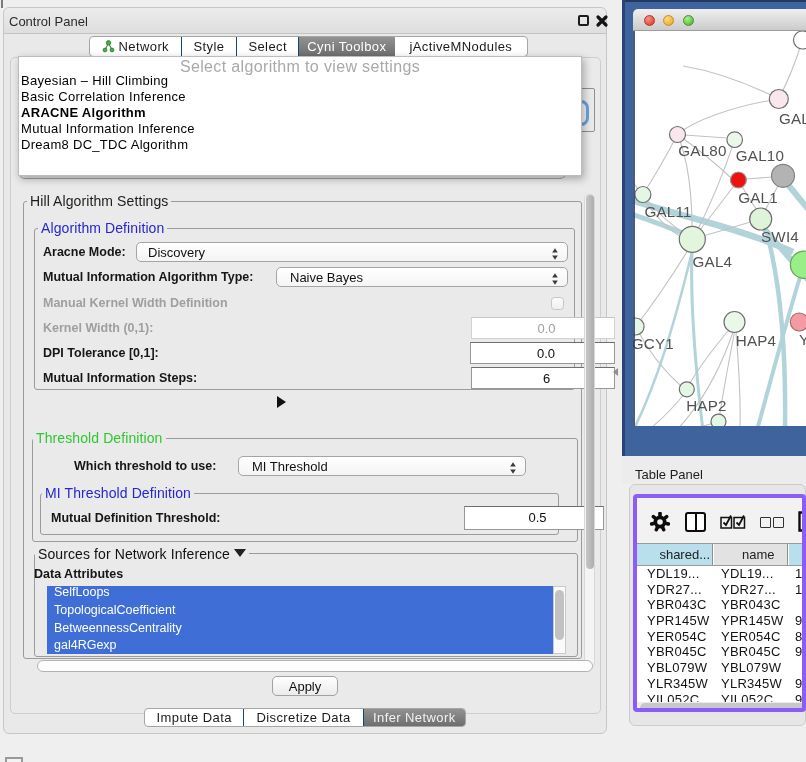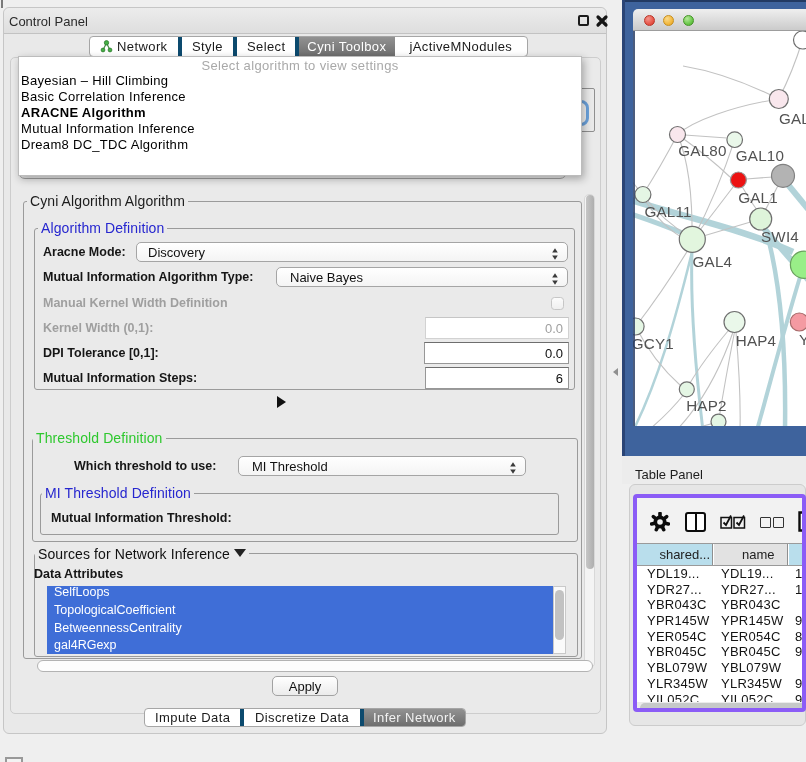--- a/index.html
+++ b/index.html
@@ -8,34 +8,34 @@
 .b { font-weight:bold; }
 
 #cp { left:3px; top:7px; width:604px; height:727px; background:#e9e9e9; border:1px solid #c6c6c6; border-radius:6px; }
 #cptitle { position:absolute; left:0; top:0; width:100%; height:26px; background:linear-gradient(#ececec,#dedede); border-bottom:1px solid #c2c2c2; border-radius:6px 6px 0 0; }
 #cptitle span { position:absolute; left:5px; top:6px; font-size:13px; color:#2a2a2a; }
 #flt { position:absolute; left:574px; top:7px; width:11px; height:11px; border:2px solid #1c1c1c; border-radius:2px; }
 
 #cpcontent { position:absolute; left:6px; top:49px; width:591px; height:657px; background:#eaeaea; border:1px solid #cdcdcd; border-radius:5px; }
 
 .tabstrip { position:absolute; display:flex; background:#fff; border:1px solid #a6a6a6; border-radius:4px; overflow:hidden; font-size:13px; letter-spacing:0.4px; color:#1a1a1a; }
-.tabstrip .seg { display:flex; align-items:center; justify-content:center; border-right:4px solid #0c4a6e; white-space:nowrap; }
+.tabstrip .seg { display:flex; align-items:center; justify-content:center; border-right:1px solid #0c4a6e; white-space:nowrap; }
 .tabstrip .seg:last-child { border-right:none; }
 .tabstrip .sel { background:linear-gradient(#929292,#6e6e6e); color:#fff; border-right:none; }
 #toptabs { left:85px; top:28px; width:439px; height:21px; z-index:5; }
 #bottabs { left:140px; top:700px; width:322px; height:19px; }
 
 .grp { position:absolute; border:1px solid #9b9b9b; border-radius:3px; }
 .grplab { position:absolute; background:#eaeaea; padding:0 3px; font-size:14px; line-height:14px; letter-spacing:0.1px; white-space:nowrap; z-index:2; }
 
 .combo { position:absolute; border:1px solid #a5a5a5; border-radius:5px; background:linear-gradient(#ffffff,#f4f4f4); font-size:13px; color:#111; }
 .combo span.txt { position:absolute; top:1.5px; }
 .arr { position:absolute; right:8px; top:3px; width:8px; height:16px; }
 
-.tf { position:absolute; background:#fff; border:1px solid #979797; border-top:1px solid #6e6e6e; font-size:13px; color:#0f0f0f; text-align:right; padding:3px 5px 0 12px; }
+.tf { position:absolute; background:#fff; border:1px solid #979797; border-top:1px solid #6e6e6e; font-size:13px; color:#0f0f0f; text-align:center; padding:3px 5px 0 12px;margin-left:46px; }
 .tfdis { border:1px solid #d2d2d2; border-top:1px solid #c6c6c6; color:#9f9f9f; }
 .lbl { position:absolute; font-size:12.5px; line-height:13px; font-weight:bold; color:#161616; white-space:nowrap; }
 .dis { color:#9f9f9f; }
 </style>
 </head>
 <body>
 <div class="abs" style="left:1px;top:0;width:2px;height:8px;background:#7a7a7a;"></div>
 <div class="abs" id="cp">
   <div id="cptitle">
       <span>Control Panel</span>
@@ -60,32 +60,32 @@
     <div class="seg sel" style="width:96px;">Cyni Toolbox</div>
     <div class="seg" style="width:133px;">jActiveMNodules</div>
   </div>
 
   <div class="abs" style="left:550px;top:80px;width:41px;height:44px;border:1px solid #8f8f8f;border-radius:2px;background:#eaeaea;"></div>
   <div class="abs" style="left:563px;top:92px;width:22px;height:26px;border:3px solid #6ba2dc;border-radius:8px;background:#f2f2f2;"></div>
 
   <div class="abs" style="left:14px;top:143px;width:549px;height:28px;border:1px solid #a0a0a0;border-radius:7px;background:linear-gradient(#fdfdfd,#e7e7e7);"></div>
 
   <div class="abs" id="popup" style="left:14px;top:48px;width:564px;height:120px;background:#fff;border:1px solid #bcbcbc;box-shadow:2px 3px 8px rgba(0,0,0,0.30);z-index:6;">
-    <div style="height:16px;text-align:center;font-size:13px;color:#a9a9a9;letter-spacing:0.35px;padding-top:1px;">Select algorithm to view settings</div>
+    <div style="height:16px;text-align:center;font-size:16px;color:#a9a9a9;letter-spacing:0.35px;padding-top:1px;">Select algorithm to view settings</div>
     <div style="font-size:13px;color:#000;padding-left:2px;line-height:16px;letter-spacing:0.3px;">
       <div>Bayesian – Hill Climbing</div>
       <div>Basic Correlation Inference</div>
       <div class="b">ARACNE Algorithm</div>
       <div>Mutual Information Inference</div>
       <div>Dream8 DC_TDC Algorithm</div>
     </div>
   </div>
 
   <div class="grp" style="left:19px;top:193px;width:559px;height:458px;"></div>
-  <div class="grplab" style="left:23px;top:186px;color:#1c1c1c;">Cyni Algorithm Algorithm</div>
+  <div class="grplab" style="left:23px;top:186px;color:#1c1c1c;">Hill Algorithm Settings</div>
 
   <div class="grp" style="left:30px;top:220px;width:541px;height:162px;"></div>
   <div class="grplab" style="left:34px;top:213px;color:#2626cf;">Algorithm Definition</div>
   <div class="lbl" style="left:39px;top:238px;">Aracne Mode:</div>
   <div class="combo" style="left:132px;top:234px;width:432px;height:20px;text-align:center;">
       <span class="txt" style="left:11px;">Discovery</span>
       <svg class="arr" viewBox="0 0 8 16">
         <path d="M4 2.2 L6.8 6.5 L1.2 6.5 Z" fill="#3a3a3a"></path>
         <path d="M4 13.8 L6.8 9.5 L1.2 9.5 Z" fill="#3a3a3a"></path>
       </svg>
@@ -114,21 +114,22 @@
   <div class="lbl" style="left:70px;top:452px;">Which threshold to use:</div>
   <div class="combo" style="left:234px;top:448px;width:288px;height:20px;">
       <span class="txt" style="left:13px;">MI Threshold</span>
       <svg class="arr" viewBox="0 0 8 16">
         <path d="M4 2.2 L6.8 6.5 L1.2 6.5 Z" fill="#3a3a3a"></path>
         <path d="M4 13.8 L6.8 9.5 L1.2 9.5 Z" fill="#3a3a3a"></path>
       </svg>
     </div>
   <div class="grp" style="left:36px;top:485px;width:519px;height:42px;"></div>
   <div class="grplab" style="left:38px;top:478px;color:#2626cf;">MI Threshold Definition</div>
-  <div class="lbl" style="left:47px;top:504px;">Mutual Information Threshold:</div>
+  <div class="lbl" style="left:47px;top:504px;">Mutual Definition Threshold:</div>
+  <div class="tf" style="left:414px;top:498px;width:140px;height:24px;">0.5</div>
 
   <div class="grp" style="left:30px;top:545px;width:544px;height:104px;"></div>
   <div class="grplab" style="left:31px;top:539px;color:#111;">Sources for Network Inference <span style="display:inline-block;width:0;height:0;border-top:8px solid #222;border-left:6px solid transparent;border-right:6px solid transparent;vertical-align:2px;"></span></div>
   <div class="lbl" style="left:30px;top:560px;font-size:12.5px;">Data Attributes</div>
   <div class="abs" style="left:43px;top:578px;width:506px;height:68px;background:#3f6ed7;color:#fff;font-size:12.5px;line-height:17.8px;padding-left:7px;overflow:hidden;">
       <div style="position:relative;top:-2px;">SelfLoops<br>TopologicalCoefficient<br>BetweennessCentrality<br>gal4RGexp</div>
     </div>
   <div class="abs" style="left:549px;top:578px;width:13px;height:68px;background:#fafafa;border:1px solid #c9c9c9;"></div>
   <div class="abs" style="left:551px;top:582px;width:9px;height:50px;border-radius:4.5px;background:#c2c2c2;"></div>
 

